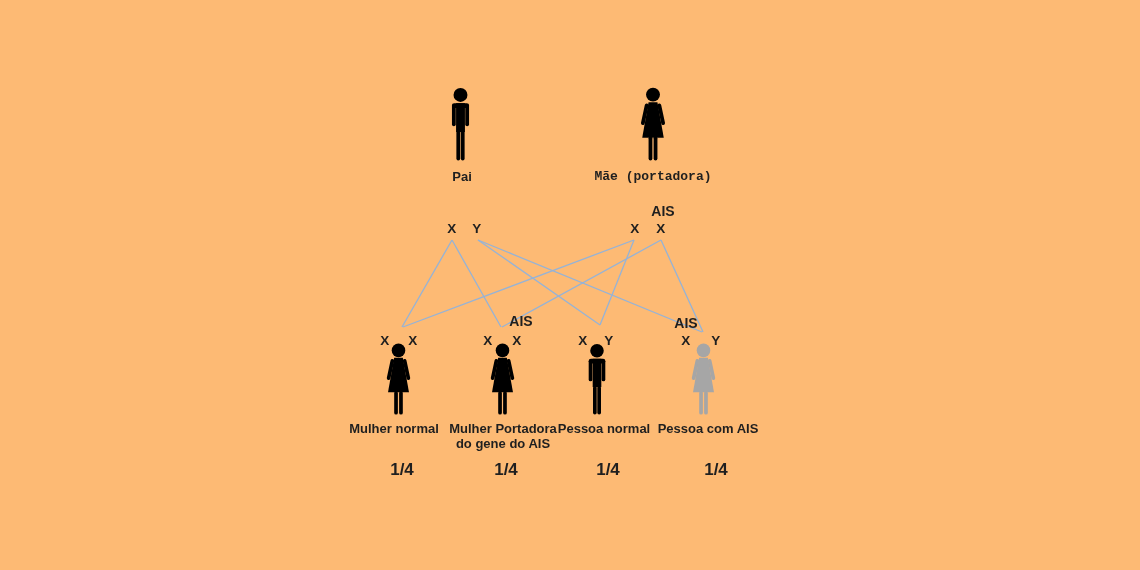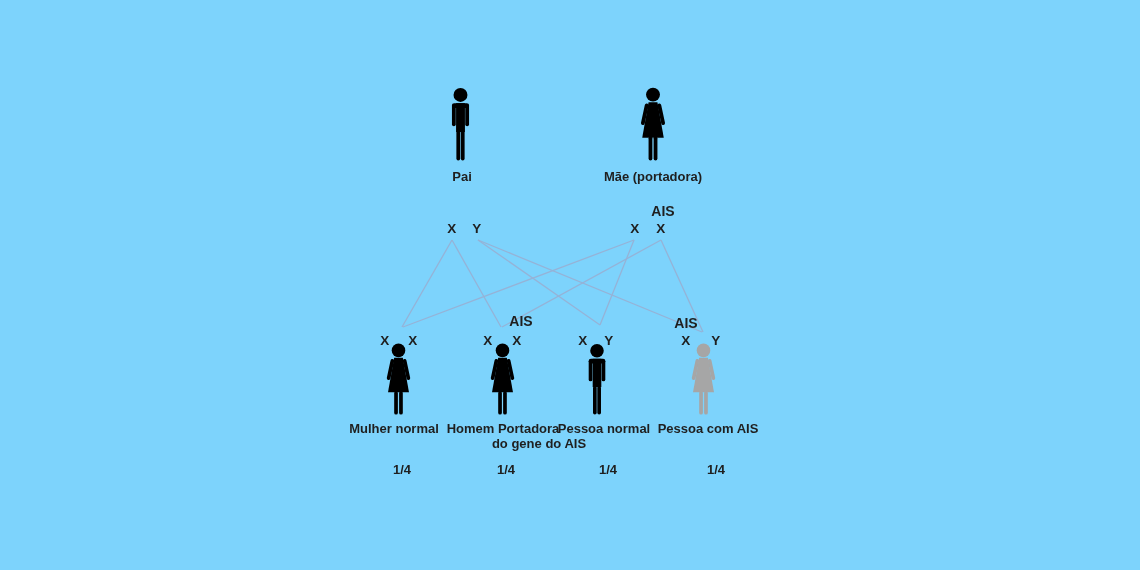--- a/index.html
+++ b/index.html
@@ -5,38 +5,38 @@
   :root{
     --figure:#000000;
     --figure-affected:#a6a6a6;
     --line:#95b3d7;
     --text:#1f1f1f;
   }
   html,body{margin:0;padding:0;background:#ffffff;}
   .canvas{
     position:relative;
     width:1140px;height:570px;
-    background:#7dd3fc;
+    background:#fdba74;
     overflow:hidden;
     font-family:"Liberation Sans", sans-serif;
   }
   .lines-svg{position:absolute;left:0;top:0;width:1140px;height:570px;}
   .lines-svg line{stroke:var(--line);stroke-width:1.3;}
   .lbl{
     position:absolute;
     transform:translate(-50%,-50%);
     font-weight:700;
     color:var(--text);
     font-size:13px;
     line-height:1;
     white-space:nowrap;
   }
   .chrom{font-size:13.5px;letter-spacing:0.3px;}
   .gene{font-size:14px;}
-  .fraction{font-size:13px;}
+  .fraction{font-size:17px;}
   .person{position:absolute;color:var(--figure);}
   .person.affected{color:var(--figure-affected);}
   .person svg{display:block;}
   .person circle,.person rect,.person polygon{fill:currentColor;}
   .person line{stroke:currentColor;}
 </style>
 </head>
 <body>
 
 <div class="canvas">
@@ -68,21 +68,21 @@
   <div class="person" style="left:634px;top:87px;">
     <svg width="38" height="76" viewBox="0 0 120 240">
       <circle cx="60" cy="24" r="22"></circle>
       <line x1="40" y1="58" x2="28" y2="114" stroke-width="12" stroke-linecap="round"></line>
       <line x1="80" y1="58" x2="92" y2="114" stroke-width="12" stroke-linecap="round"></line>
       <polygon points="46,48 74,48 94,160 26,160"></polygon>
       <line x1="52" y1="162" x2="52" y2="226" stroke-width="12" stroke-linecap="round"></line>
       <line x1="68" y1="162" x2="68" y2="226" stroke-width="12" stroke-linecap="round"></line>
     </svg>
   </div>
-  <div class="lbl" style="left:653px;top:176px;">Mãe (portadora)</div>
+  <div class="lbl" style="left:653px;top:176px;font-family:Liberation Mono, monospace;">Mãe (portadora)</div>
 
   <div class="lbl gene" style="left:663px;top:211px;">AIS</div>
   <div class="lbl chrom" style="left:452px;top:229px;">X</div>
   <div class="lbl chrom" style="left:477px;top:229px;">Y</div>
   <div class="lbl chrom" style="left:635px;top:229px;">X</div>
   <div class="lbl chrom" style="left:661px;top:229px;">X</div>
 
   <div class="lbl chrom" style="left:385px;top:341px;">X</div>
   <div class="lbl chrom" style="left:413px;top:341px;">X</div>
   <div class="person" style="left:380px;top:343px;">
@@ -104,22 +104,22 @@
   <div class="person" style="left:484px;top:343px;">
     <svg width="37" height="74" viewBox="0 0 120 240">
       <circle cx="60" cy="24" r="22"></circle>
       <line x1="40" y1="58" x2="28" y2="114" stroke-width="12" stroke-linecap="round"></line>
       <line x1="80" y1="58" x2="92" y2="114" stroke-width="12" stroke-linecap="round"></line>
       <polygon points="46,48 74,48 94,160 26,160"></polygon>
       <line x1="52" y1="162" x2="52" y2="226" stroke-width="12" stroke-linecap="round"></line>
       <line x1="68" y1="162" x2="68" y2="226" stroke-width="12" stroke-linecap="round"></line>
     </svg>
   </div>
-  <div class="lbl" style="left:503px;top:428px;">Homem Portadora</div>
-  <div class="lbl" style="left:503px;top:443px;margin-left:36px;">do gene do AIS</div>
+  <div class="lbl" style="left:503px;top:428px;">Mulher Portadora</div>
+  <div class="lbl" style="left:503px;top:443px;">do gene do AIS</div>
   <div class="lbl fraction" style="left:506px;top:469px;">1/4</div>
 
   <div class="lbl chrom" style="left:583px;top:341px;">X</div>
   <div class="lbl chrom" style="left:609px;top:341px;">Y</div>
   <div class="person" style="left:581px;top:343px;">
     <svg width="32" height="74" viewBox="0 0 104 240">
       <circle cx="52" cy="25" r="22"></circle>
       <rect x="25" y="51" width="54" height="15" rx="7"></rect>
       <line x1="31" y1="60" x2="31" y2="118" stroke-width="12" stroke-linecap="round"></line>
       <line x1="73" y1="60" x2="73" y2="118" stroke-width="12" stroke-linecap="round"></line>

